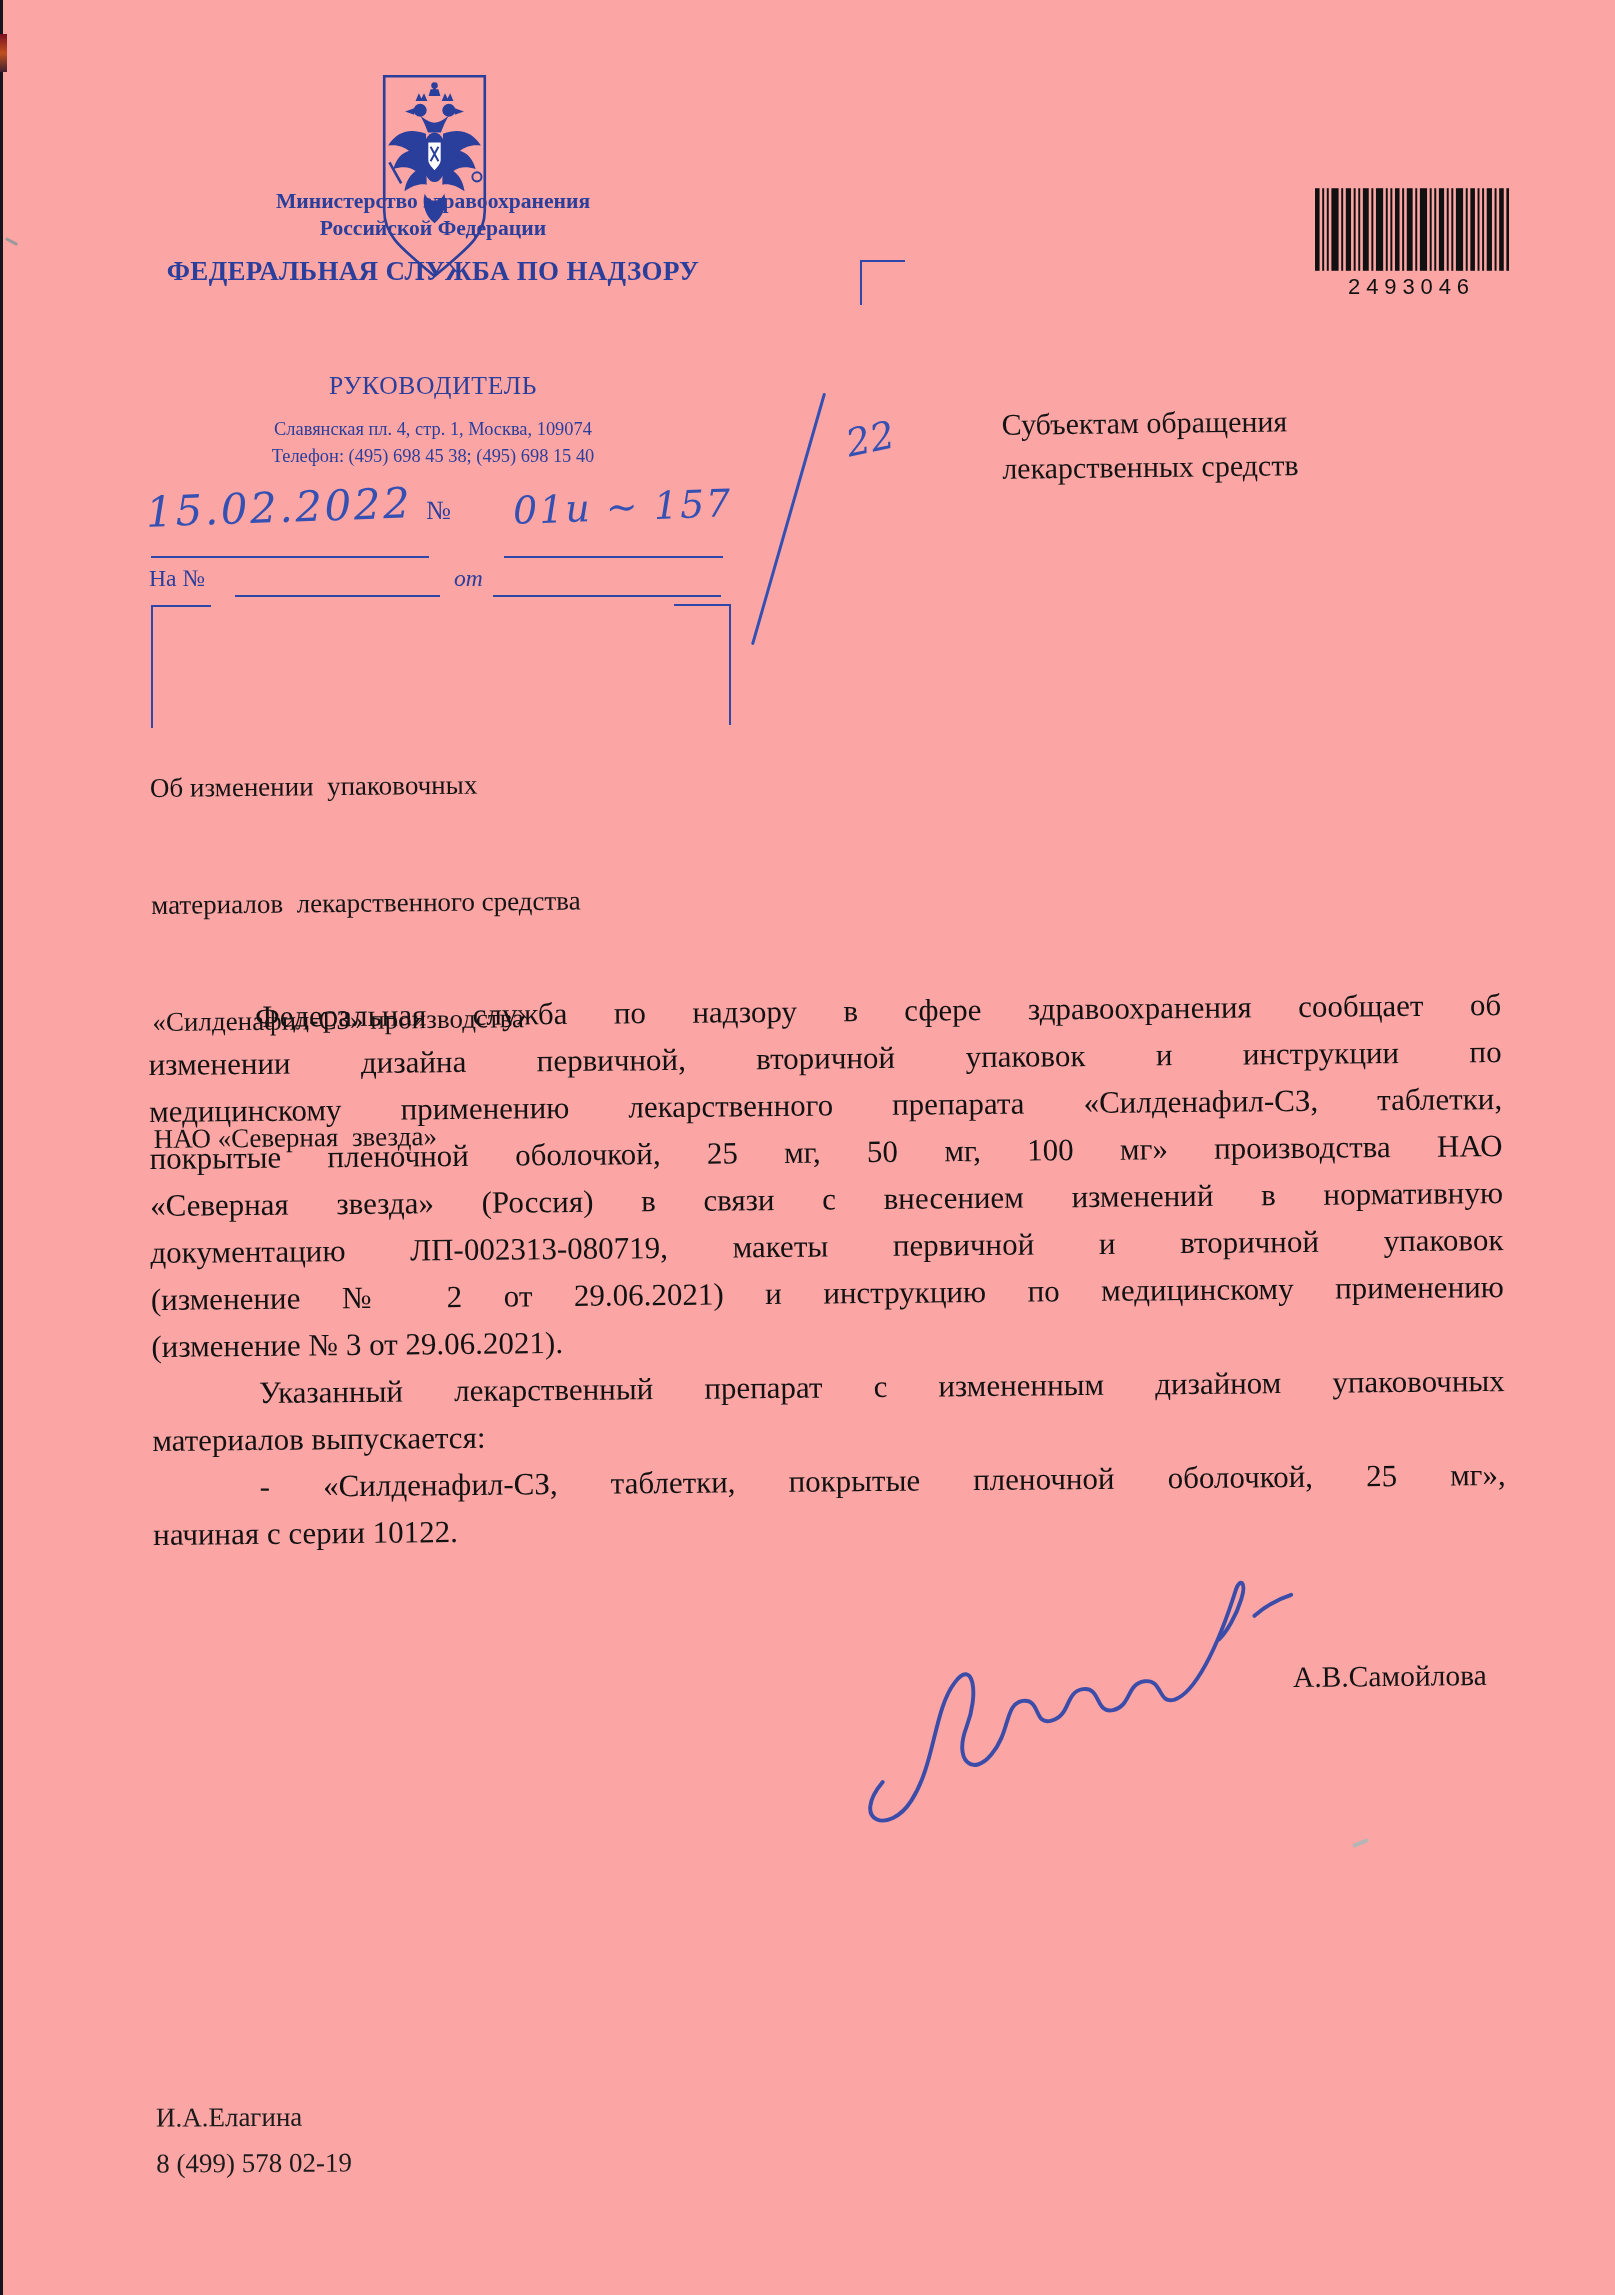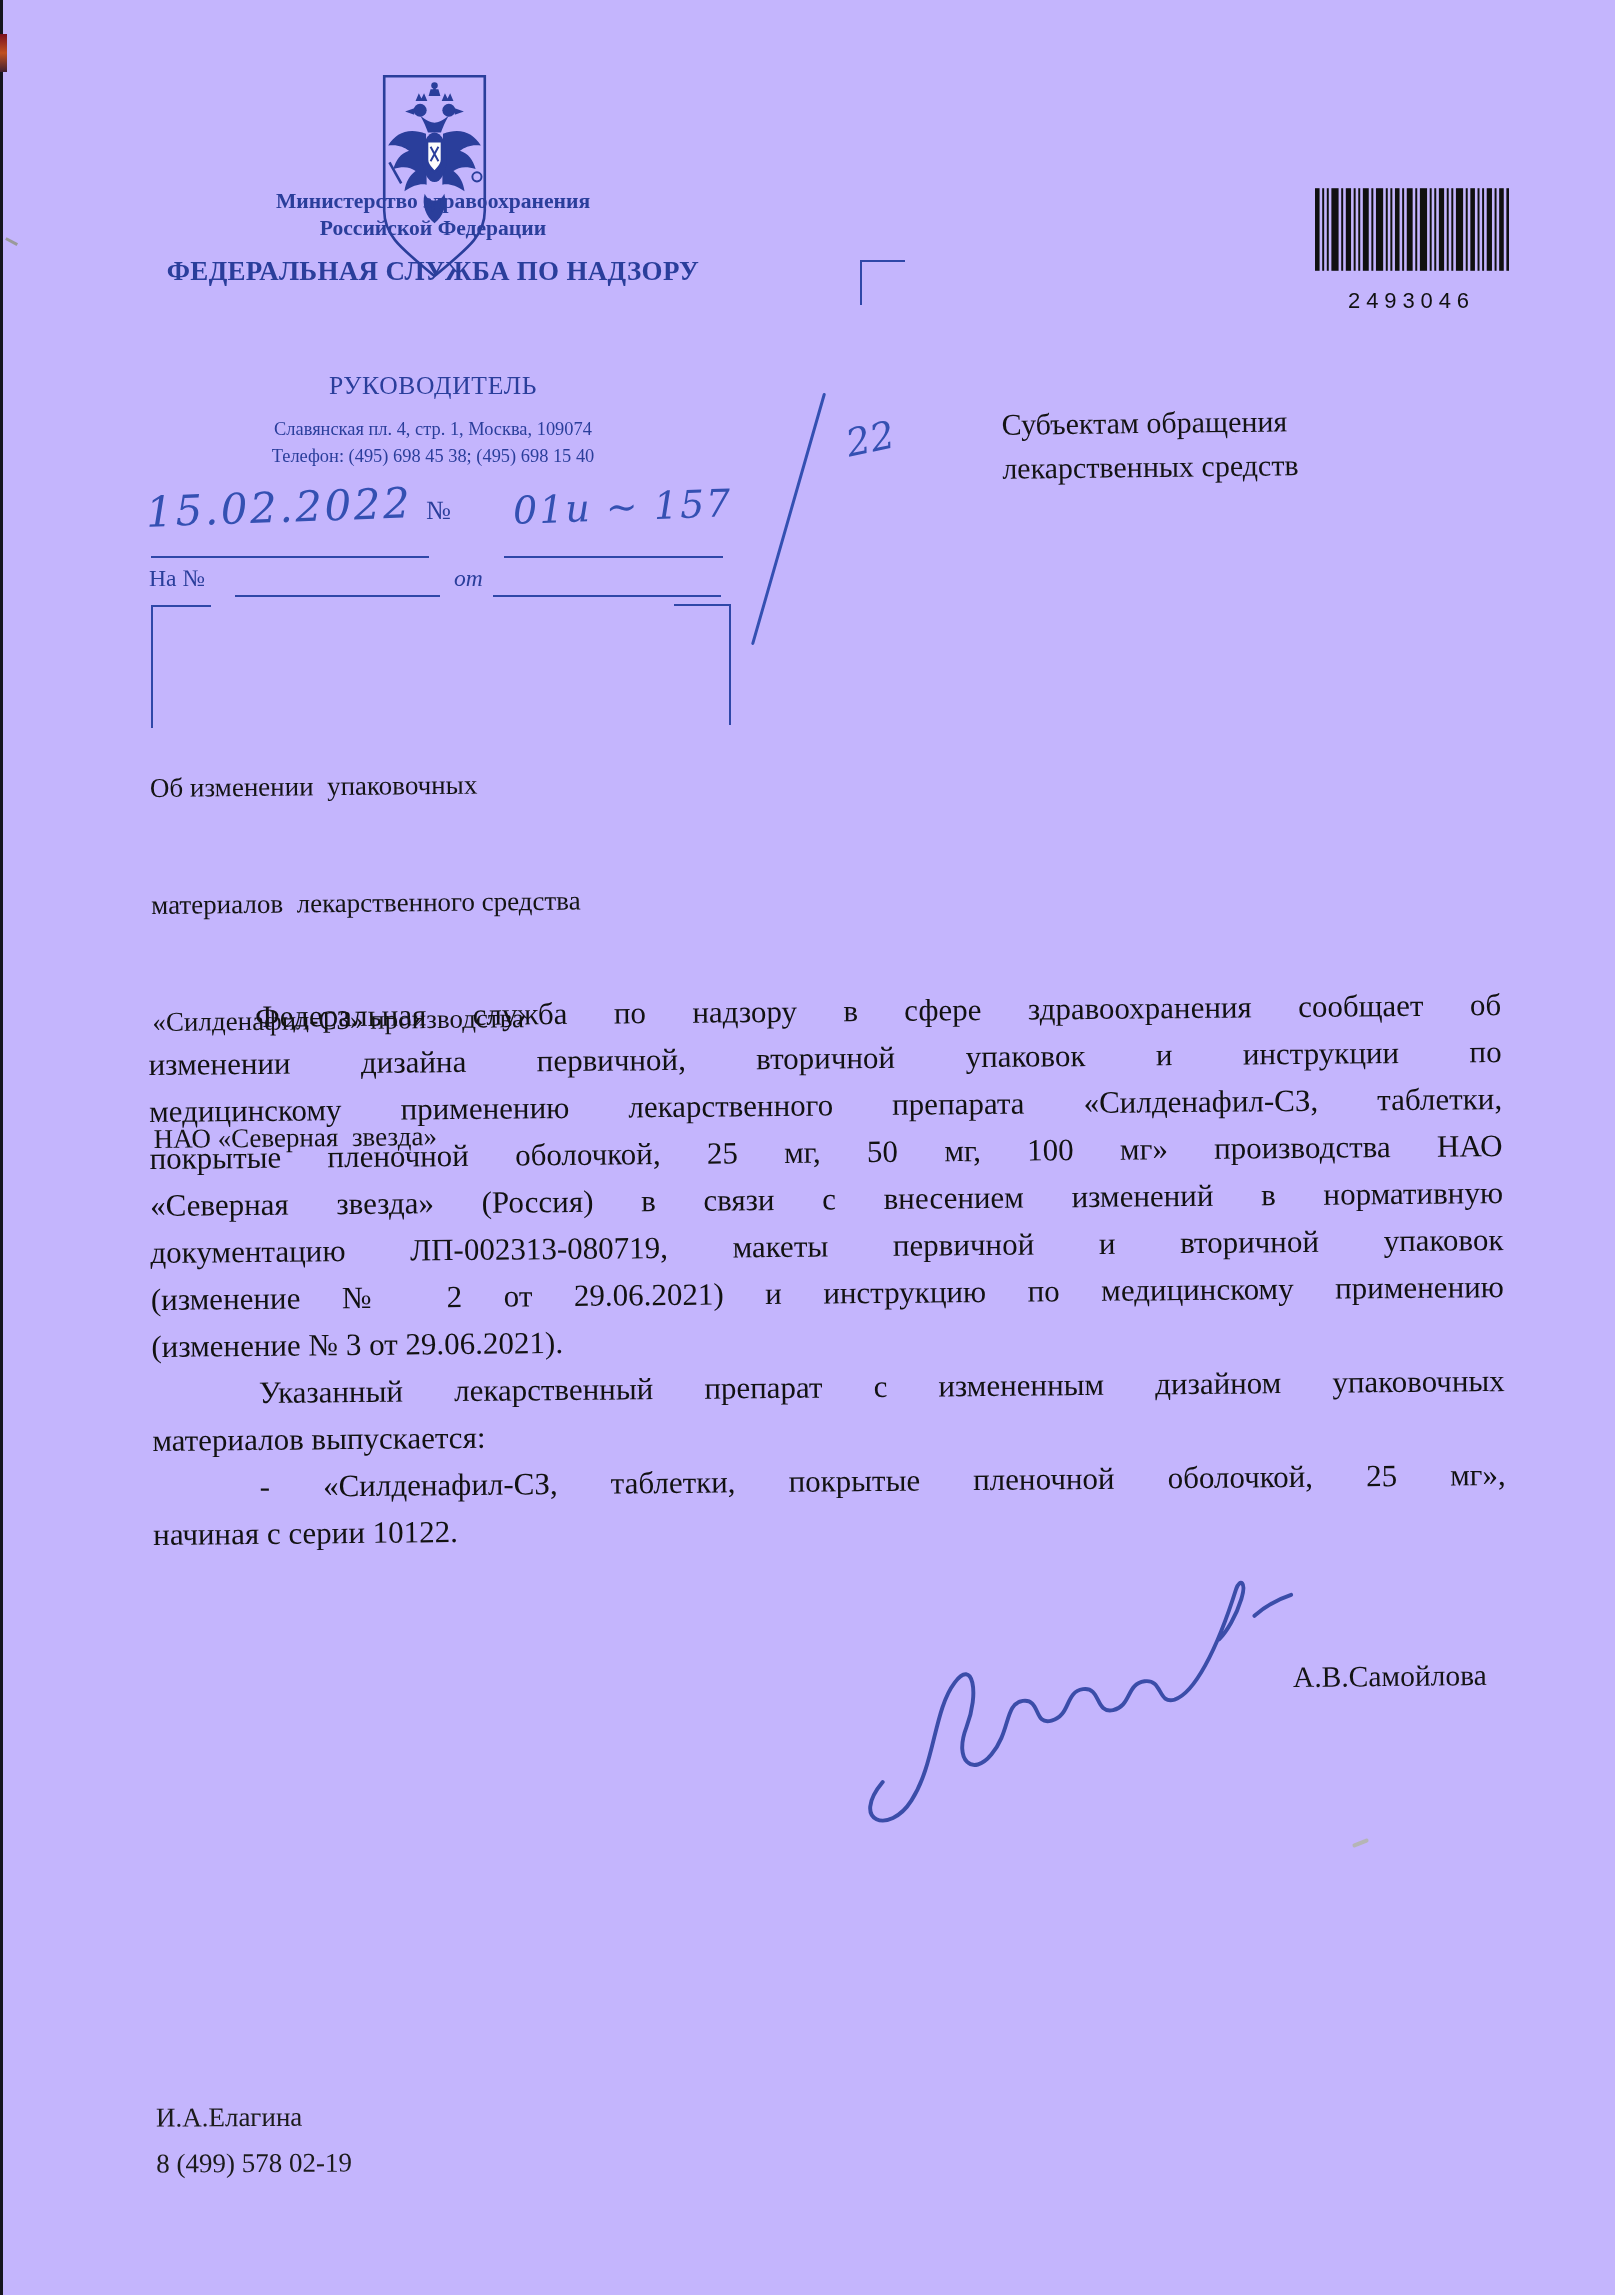--- a/index.html
+++ b/index.html
@@ -1,16 +1,16 @@
 <!DOCTYPE html>
 <html style="font-size:10.5px"><head>
 <meta charset="utf-8">
 <style>
   html,body{margin:0;padding:0;background:#e8e8e8;}
-  .page{position:relative;width:1616px;height:2295px;background:#c4b5fd;overflow:hidden;
+  .page{position:relative;width:1616px;height:2295px;background:#fca5a5;overflow:hidden;
         font-family:"Liberation Serif", serif;color:#161616;}
   
   .edge-left{position:absolute;left:0;top:0;width:3.3px;height:2295px;background:#15151d;}
   .speck-red{position:absolute;left:0;top:34px;width:6.6px;height:38px;background:linear-gradient(#7a1020,#c05020,#402030);}
   .speck-gray{position:absolute;left:5.2px;top:240px;width:13px;height:3.3px;background:#9a9a9a;transform:rotate(28deg);}
   .tick-gray{position:absolute;left:1352px;top:1841px;width:17px;height:3.9px;background:#b5b5b5;transform:rotate(-22deg);border-radius:2px;}
 
   
   .blue{color:#2a3e9b;}
   .lh-center{position:absolute;left:105px;width:656px;text-align:center;}
@@ -34,21 +34,21 @@
   .na{position:absolute;left:149px;top:565px;font-size:23.6px;}
   .ot{position:absolute;left:454px;top:565px;font-size:23.6px;font-style:italic;}
 
   .corner{position:absolute;border:0 solid #2f47a8;}
   .c-bl{left:151px;top:605px;width:58px;height:121px;border-top-width:2px;border-left-width:2px;}
   .c-br{left:674px;top:604px;width:55px;height:119px;border-top-width:2px;border-right-width:2px;}
   .c-bc{left:860px;top:260px;width:43px;height:43px;border-top-width:2px;border-left-width:2px;}
 
   
   .barcode{position:absolute;left:1313px;top:188px;width:197px;text-align:center;}
-  .barcode-num{font-family:"Liberation Sans", sans-serif;font-size:22px;letter-spacing:5.9px;color:#111;margin-top:15px;}
+  .barcode-num{font-family:"Liberation Sans", sans-serif;font-size:22px;letter-spacing:5.9px;color:#111;margin-top:1px;}
 
   
   .recipient{position:absolute;left:1002px;top:401px;font-size:30px;line-height:44px;transform:rotate(-.7deg);color:#141414;}
   .subject{position:absolute;left:149px;top:691px;width:564px;font-size:27px;line-height:39px;transform:rotate(-.6deg);transform-origin:left top;white-space:pre-wrap;color:#141414;}
   .body-block{position:absolute;left:148px;top:994px;width:1353px;font-size:31px;line-height:47px;transform:rotate(-.55deg);transform-origin:left top;color:#121212;}
   .bline{text-align:justify;}
   .bline.jl{text-align-last:justify;}
   .bline.ind{padding-left:107px;}
   .signer{position:absolute;left:1293px;top:1660px;font-size:29.5px;transform:rotate(-.6deg);color:#141414;}
   .sig{position:absolute;left:843px;top:1553px;}

